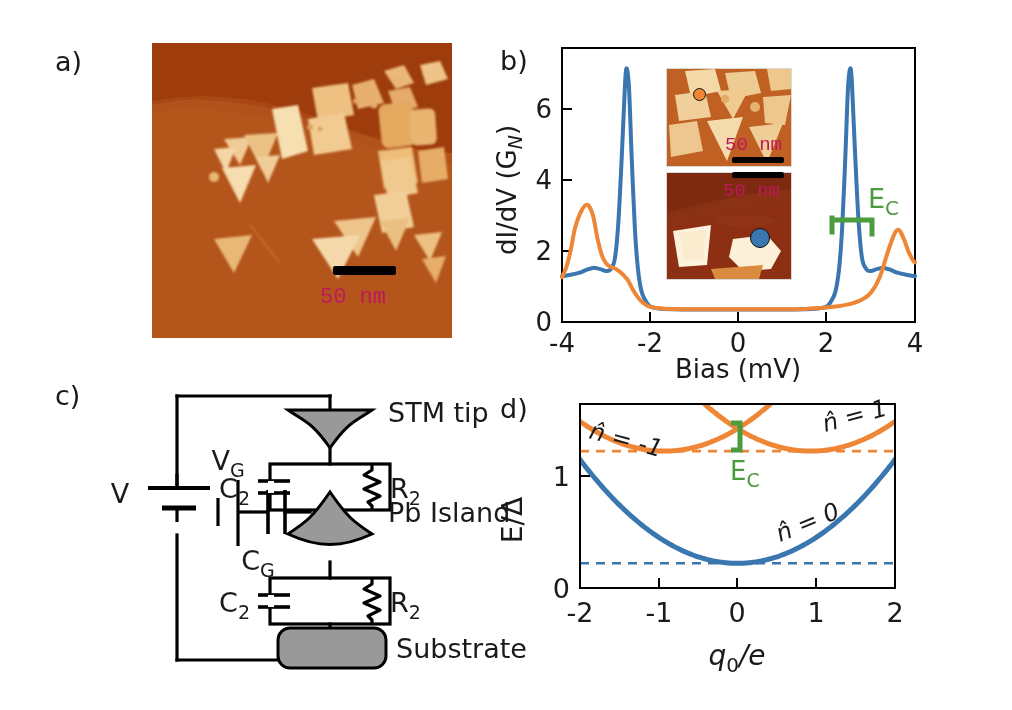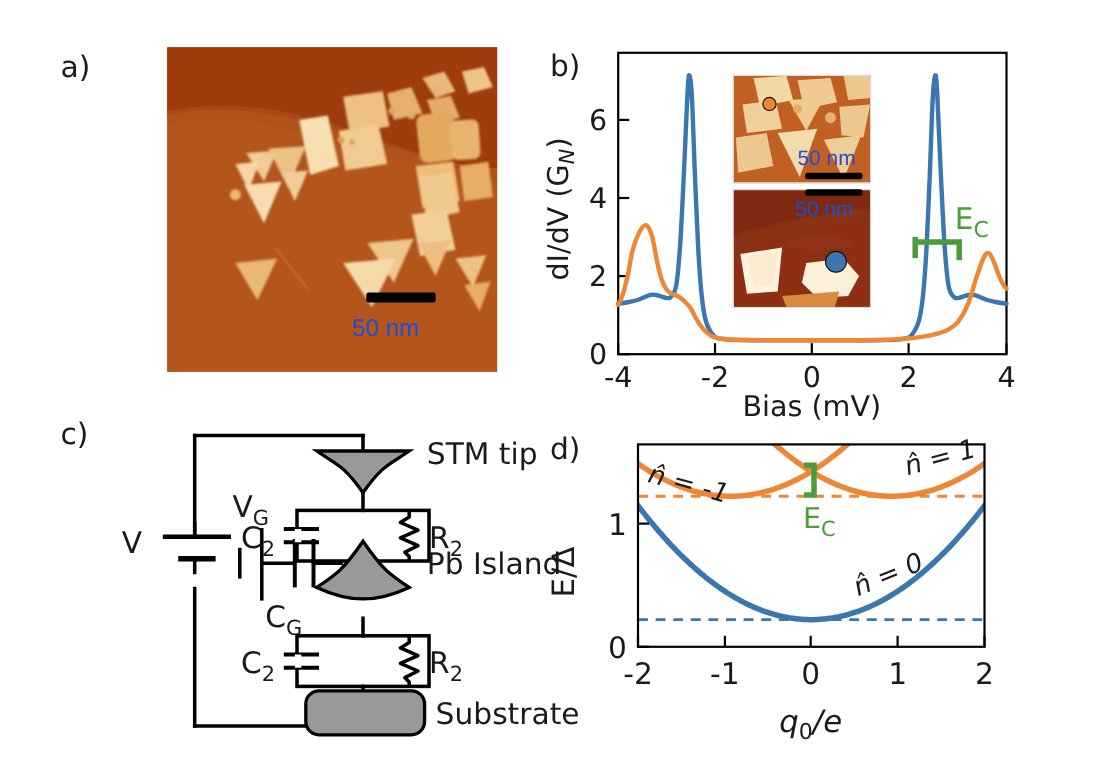--- a/index.html
+++ b/index.html
@@ -6,21 +6,21 @@
   body{width:1012px;height:710px;position:relative;overflow:hidden;
        font-family:"DejaVu Sans","Liberation Sans",sans-serif;color:#000;}
   .panel{position:absolute;}
   .plabel{position:absolute;font-size:27px;color:#1a1a1a;font-family:"DejaVu Sans",sans-serif;}
   svg{display:block;overflow:visible;}
   .axtxt{font-family:"DejaVu Sans","Liberation Sans",sans-serif;fill:#1a1a1a;}
   .frm{fill:none;stroke:#000;stroke-width:2;}
   .tick{stroke:#000;stroke-width:2;}
   .stmimg{position:absolute;}
   .sbar{position:absolute;background:#000;border-radius:2px;}
-  .sbtxt{position:absolute;color:#1d4ed8;font-weight:400;font-family:Liberation Sans, sans-serif;}
+  .sbtxt{position:absolute;color:#be185d;font-weight:400;font-family:Liberation Mono, monospace;}
   .dot{position:absolute;border-radius:50%;box-sizing:border-box;}
 </style>
 </head>
 <body>
 
 <div class="panel" style="left:0;top:0;width:480px;height:370px;">
   <div class="plabel" style="left:55px;top:46px;">a)</div>
 
   <div class="stmimg" style="left:152px;top:43px;width:300px;height:295px;background:#b8541a;overflow:hidden;">
     <svg width="300" height="295" viewBox="0 0 300 295">

